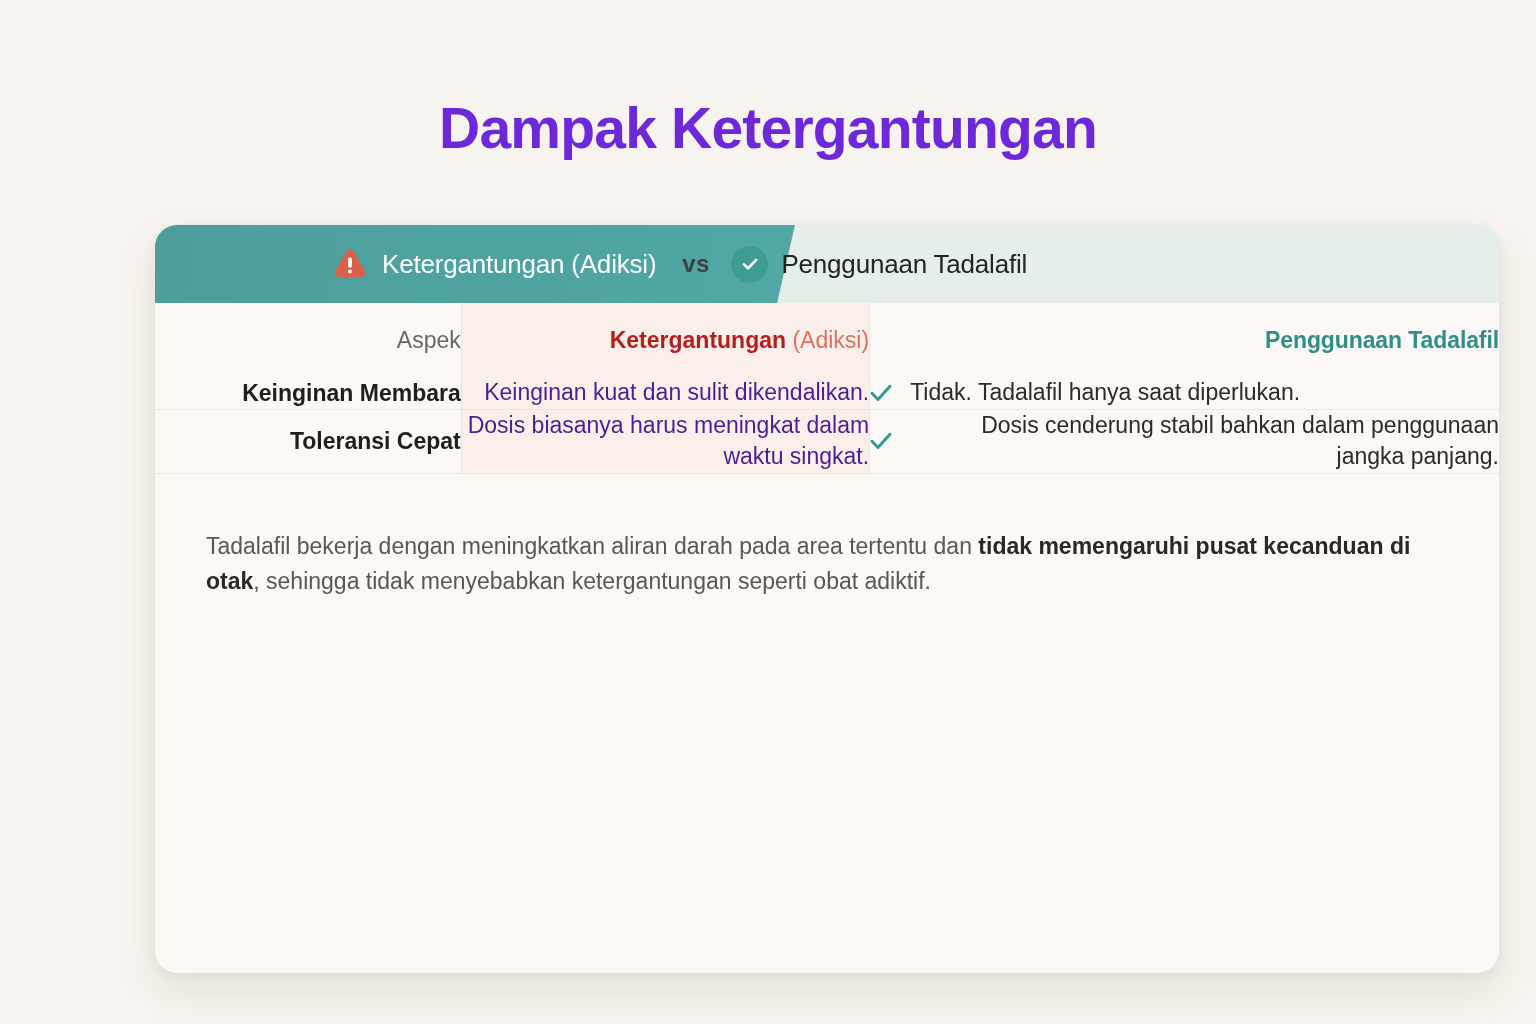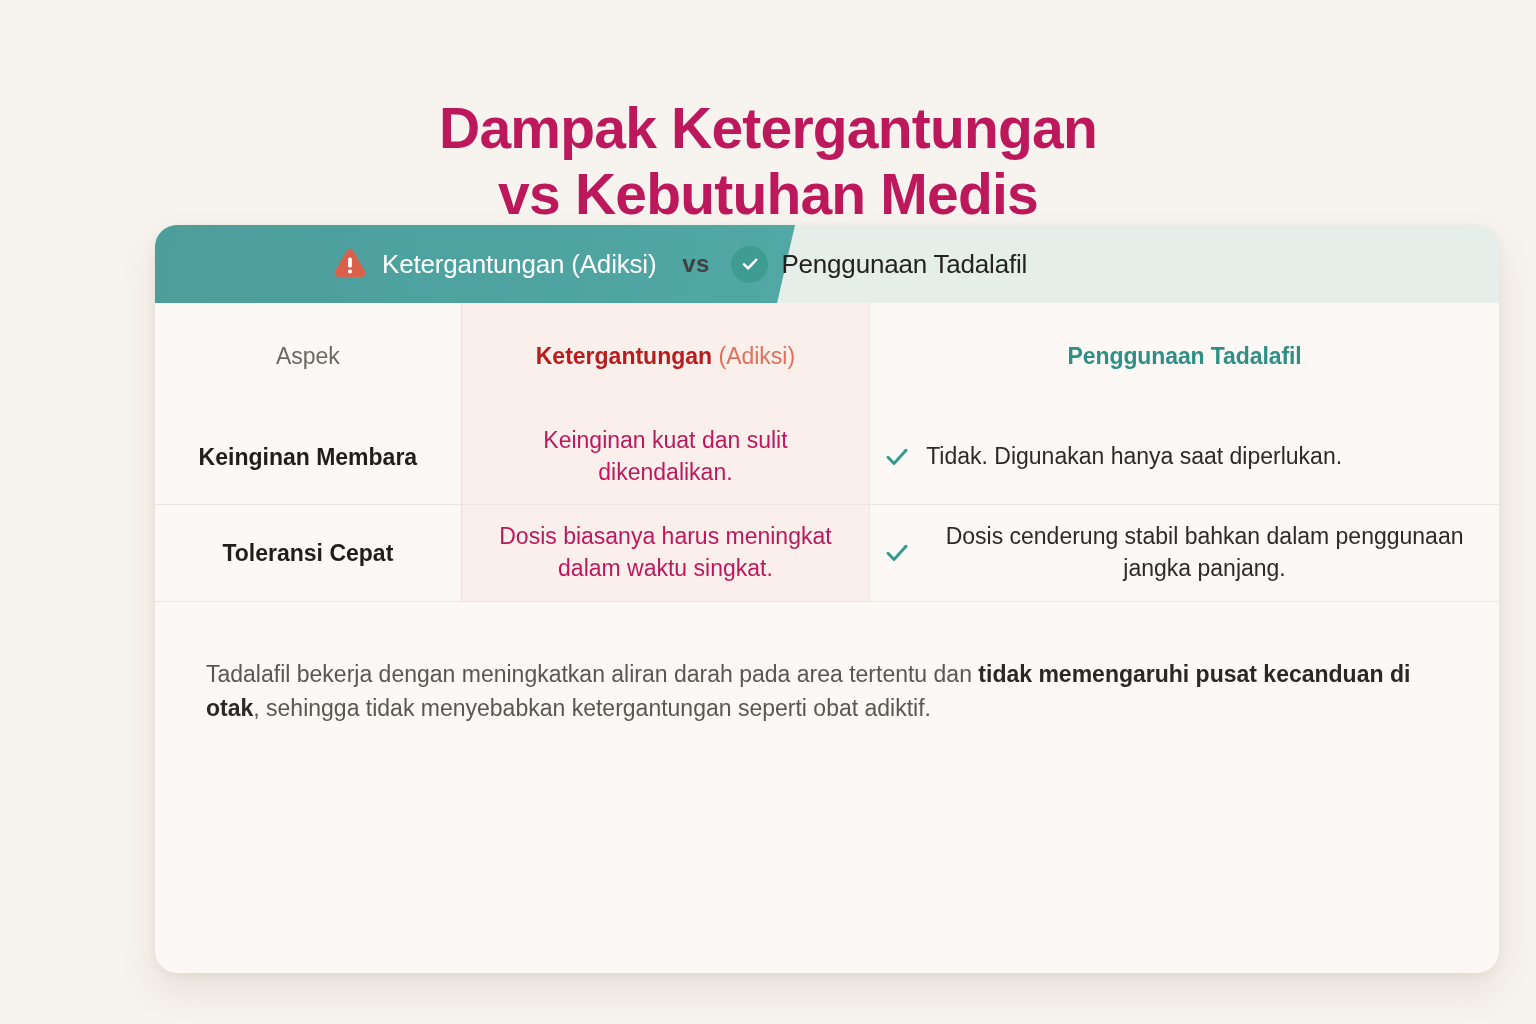--- a/index.html
+++ b/index.html
@@ -20,21 +20,21 @@
   
   .page-title {
     position: absolute;
     top: 58px;
     left: 0;
     width: 1536px;
     text-align: center;
     font-size: 57px;
     line-height: 1.15;
     font-weight: 700;
-    color: #be185d;
+    color: #6d28d9;
     letter-spacing: -0.8px;
   }
   .page-title .tl2 { display: block; }
 
   
   .card {
     position: absolute;
     left: 155px;
     top: 225px;
     width: 1344px;
@@ -112,22 +112,22 @@
     width: 100%;
     border-collapse: collapse;
     table-layout: fixed;
   }
   .tbl col.c1 { width: 273px; }
   .tbl col.c2 { width: 364px; }
   .tbl col.c3 { width: 561px; }
 
   .tbl th, .tbl td {
     vertical-align: middle;
-    text-align: center;
-    padding: 16px;
+    text-align: right;
+    padding: 0;
   }
 
   
   .col-aspek  { background: #fbf8f5; border-right: 1px solid #eae1da; }
   .col-addict { background: #fbefeb; }
   .col-tada   { background: #fbf8f5; border-left: 1px solid #eee6e0; }
 
   .row-line td { border-bottom: 1px solid #ece4dd; }
 
   
@@ -157,21 +157,21 @@
     font-size: 23px;
     font-weight: 700;
     color: #1f1e1b;
     line-height: 1.32;
     padding: 24px 20px 24px 51px;
     margin-left: 20px;
   }
   .td-addict {
     font-size: 23px;
     font-weight: 400;
-    color: #be185d;
+    color: #4c1d95;
     line-height: 1.38;
     padding: 24px 34px 24px 26px;
   }
   .td-tada {
     font-size: 23px;
     font-weight: 400;
     color: #2c2a27;
     line-height: 1.38;
     padding: 24px 34px 24px 24px;
   }
@@ -195,21 +195,20 @@
     color: #5b5650;
     font-weight: 400;
   }
   .note b { color: #2a2824; font-weight: 700; }
 </style>
 </head>
 <body>
 
 <h1 class="page-title">
   <span class="tl1">Dampak Ketergantungan</span>
-  <span class="tl2">vs Kebutuhan Medis</span>
 </h1>
 
 <div class="card">
 
   <div class="card-header">
     <div class="header-left-band"></div>
     <div class="header-inner">
       <div class="hdr-chip">
         <span class="warn-icon">
           <svg width="38" height="38" viewBox="0 0 38 38" aria-hidden="true">
@@ -254,21 +253,21 @@
       <tr class="row-line">
         <td class="col-aspek td-aspek">Keinginan Membara</td>
         <td class="col-addict td-addict">Keinginan kuat dan sulit dikendalikan.</td>
         <td class="col-tada td-tada">
           <div class="tick-wrap">
             <span class="tick">
               <svg width="22" height="18" viewBox="0 0 22 18" aria-hidden="true">
                 <path d="M2 9.3 L8 15.4 L20 2.3" fill="none" stroke="currentColor" stroke-width="2.9" stroke-linecap="round" stroke-linejoin="round"></path>
               </svg>
             </span>
-            <span>Tidak. Digunakan hanya saat diperlukan.</span>
+            <span>Tidak. Tadalafil hanya saat diperlukan.</span>
           </div>
         </td>
       </tr>
       <tr class="row-line">
         <td class="col-aspek td-aspek">Toleransi Cepat</td>
         <td class="col-addict td-addict">Dosis biasanya harus meningkat dalam waktu singkat.</td>
         <td class="col-tada td-tada">
           <div class="tick-wrap">
             <span class="tick">
               <svg width="22" height="18" viewBox="0 0 22 18" aria-hidden="true">

